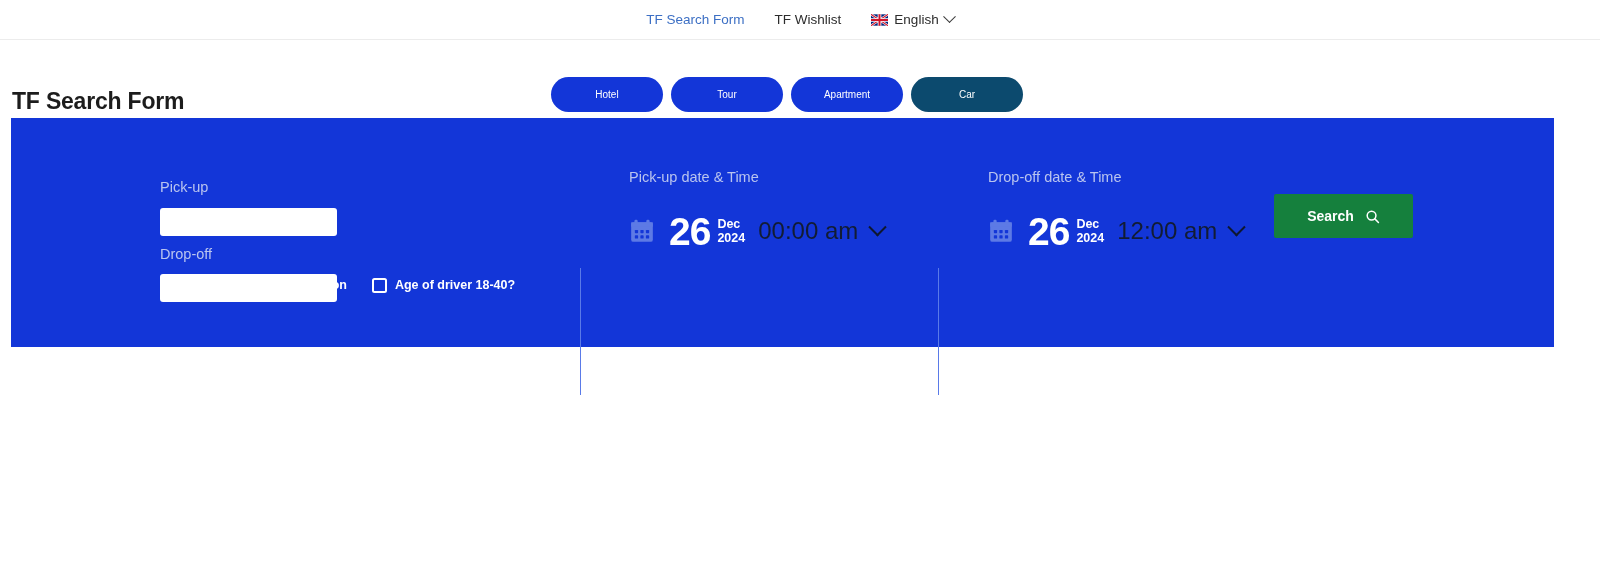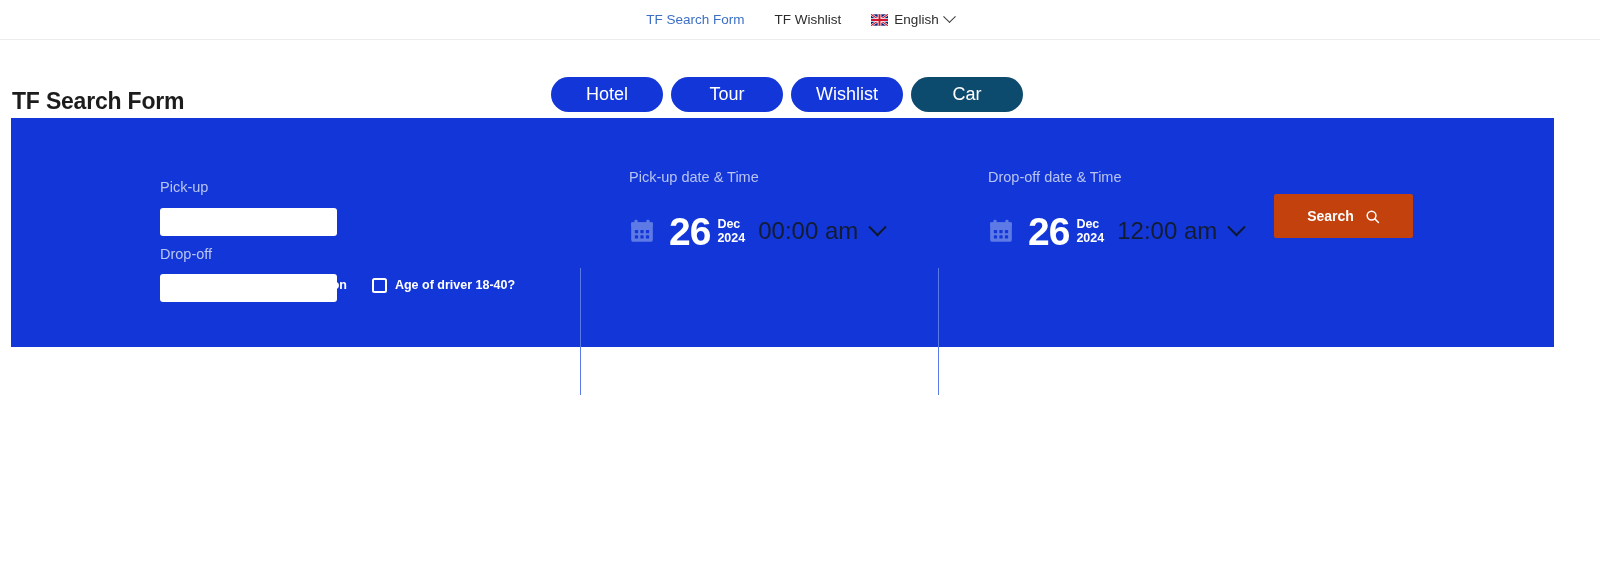--- a/index.html
+++ b/index.html
@@ -76,21 +76,21 @@
     z-index: 6;
   }
   .tab {
     height: 35px;
     min-width: 112px;
     padding: 4px 22px;
     border: none;
     border-radius: 18px;
     background: #1336d8;
     color: #ffffff;
-    font-size: 18px;
+    font-size: 10px;
     font-family: "Liberation Sans", sans-serif;
     cursor: pointer;
     display: flex;
     align-items: center;
     justify-content: center;
   }
   .tab.tab-active { background: #0c4a6e; }
 
   
   .panel {
@@ -213,21 +213,21 @@
     flex: 0 0 auto;
   }
 
   
   .search-btn {
     position: absolute;
     left: 1263px;
     top: 76px;
     width: 139px;
     height: 44px;
-    background: #c2410c;
+    background: #15803d;
     border: none;
     border-radius: 2px;
     color: #ffffff;
     font-size: 14px;
     font-weight: bold;
     font-family: "Liberation Sans", sans-serif;
     cursor: pointer;
     display: flex;
     align-items: center;
     justify-content: center;
@@ -254,21 +254,21 @@
     <span>English</span>
     <span class="chev-small"></span>
   </div>
 </div>
 
 <div class="page-title">TF Search Form</div>
 
 <div class="tabs">
   <button class="tab">Hotel</button>
   <button class="tab">Tour</button>
-  <button class="tab">Wishlist</button>
+  <button class="tab">Apartment</button>
   <button class="tab tab-active">Car</button>
 </div>
 
 <div class="panel">
   <div class="form-row">
 
     <div class="loc-group">
       <div class="field-block">
         <span class="field-label">Pick-up</span>
         <input class="text-input" type="text" placeholder="" style="">

